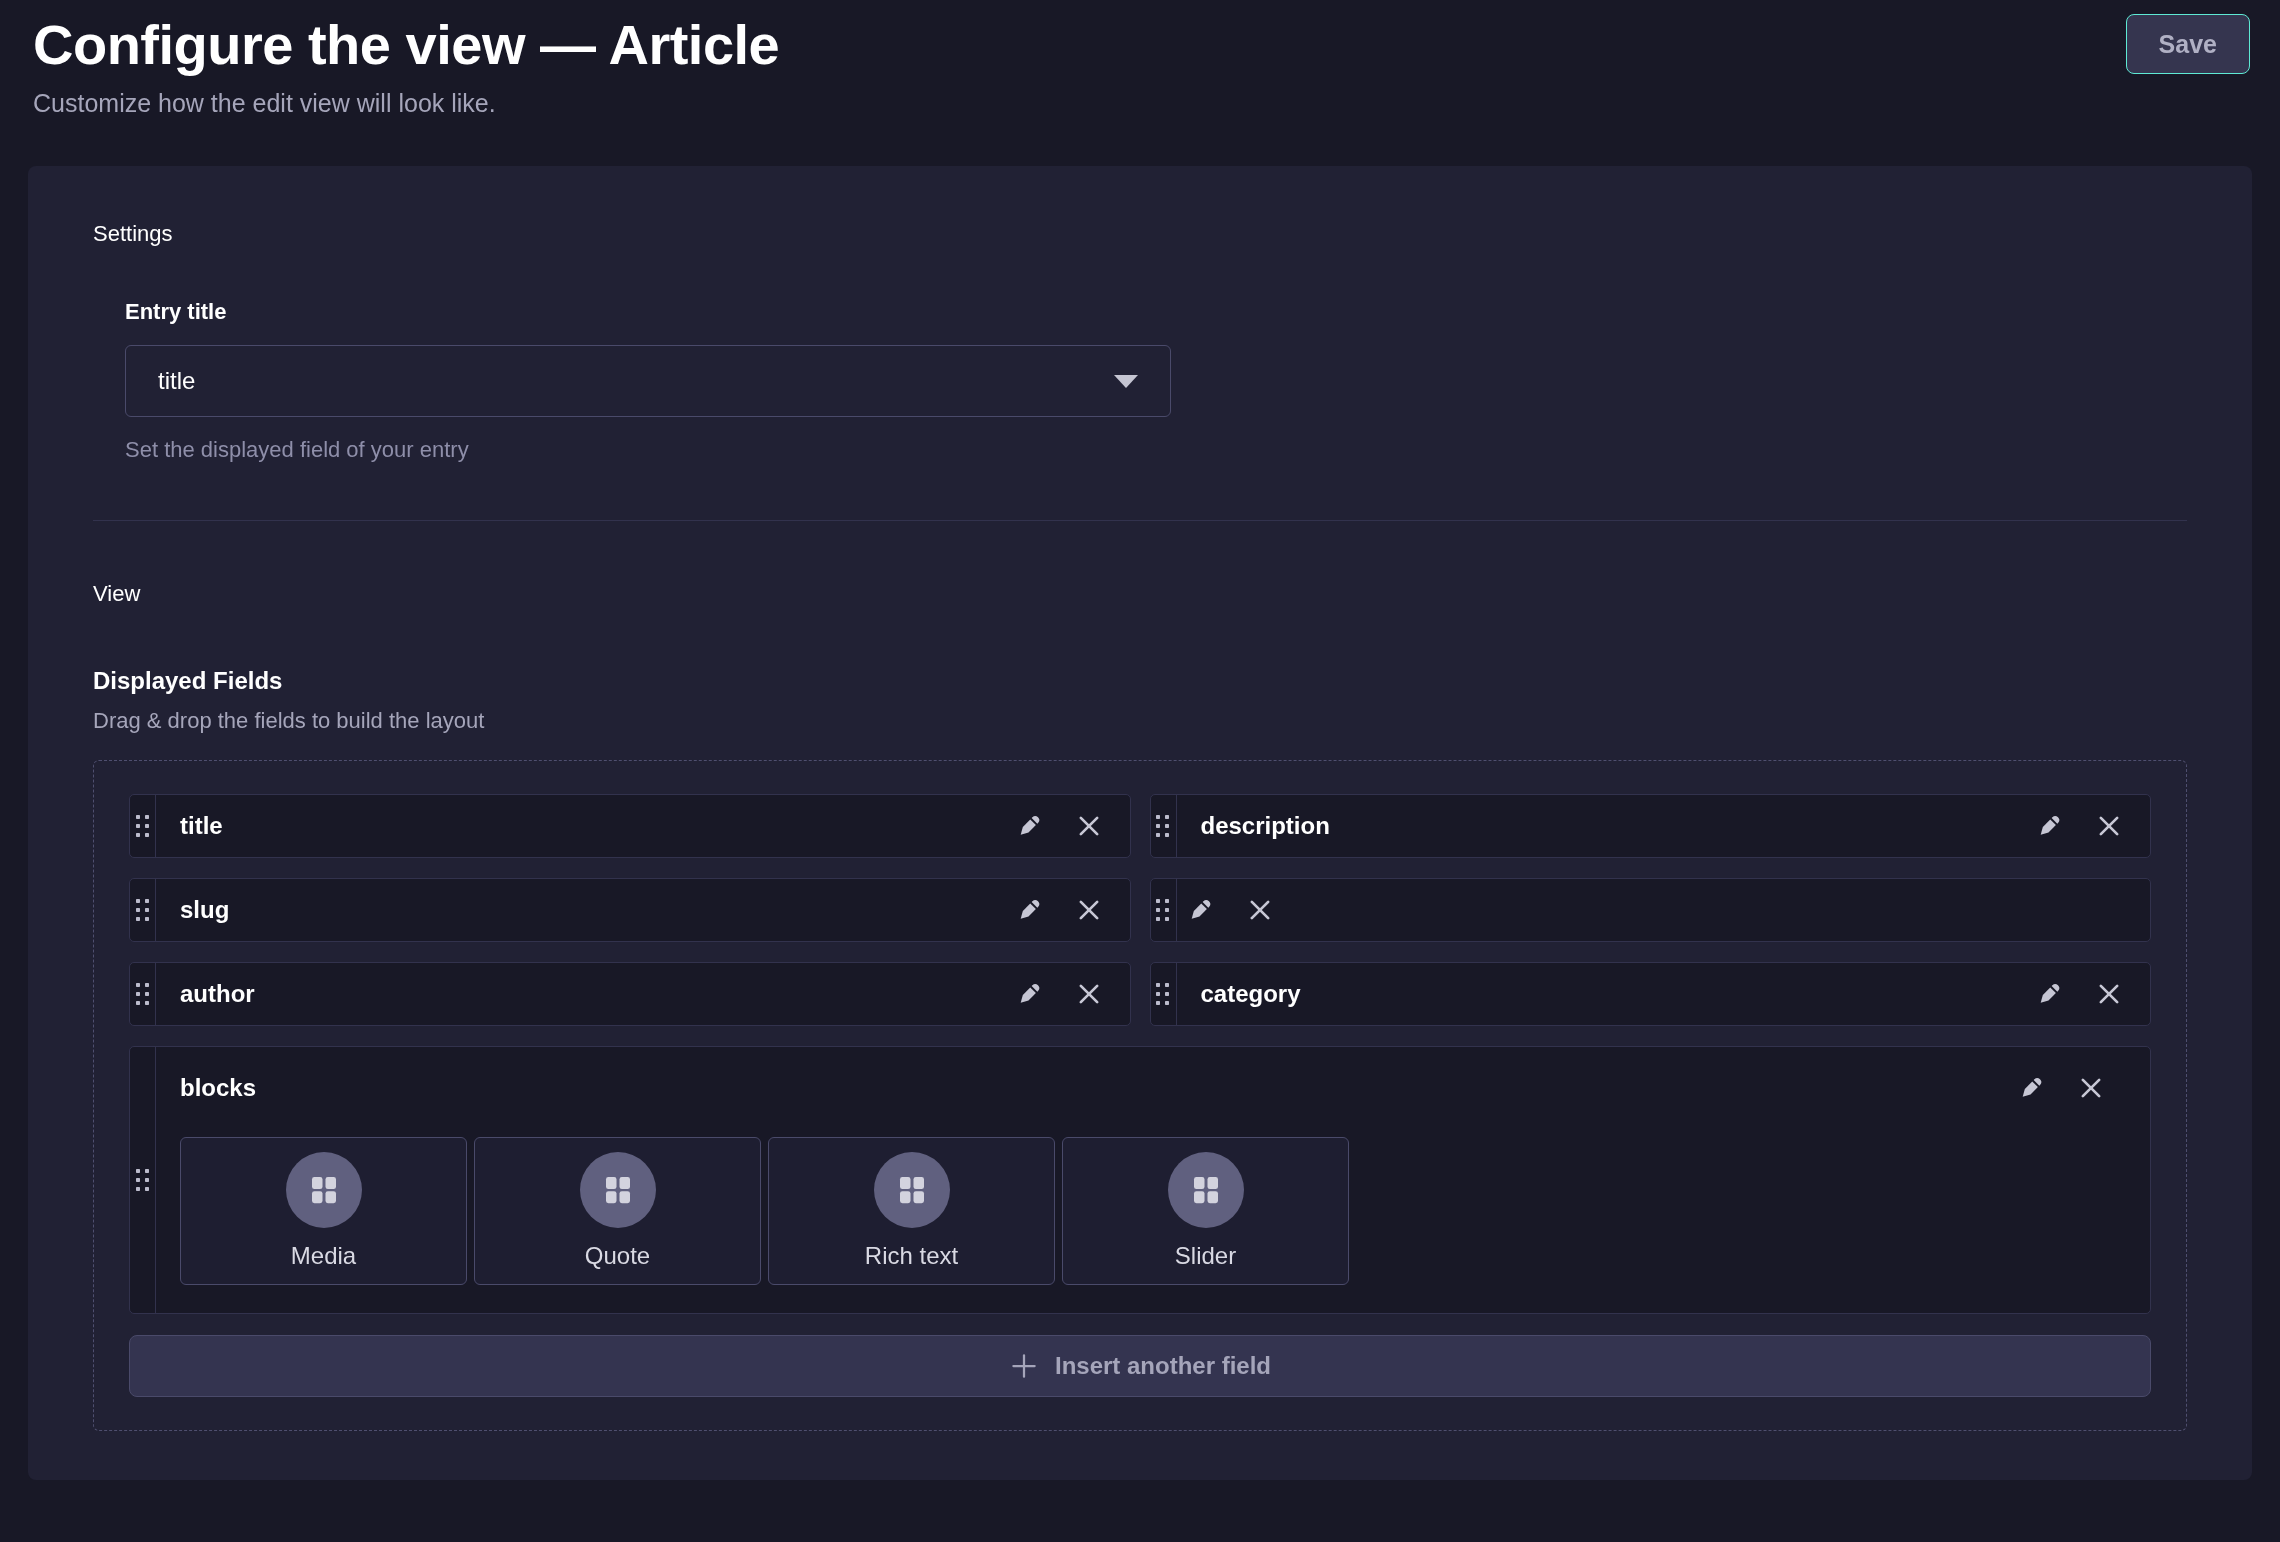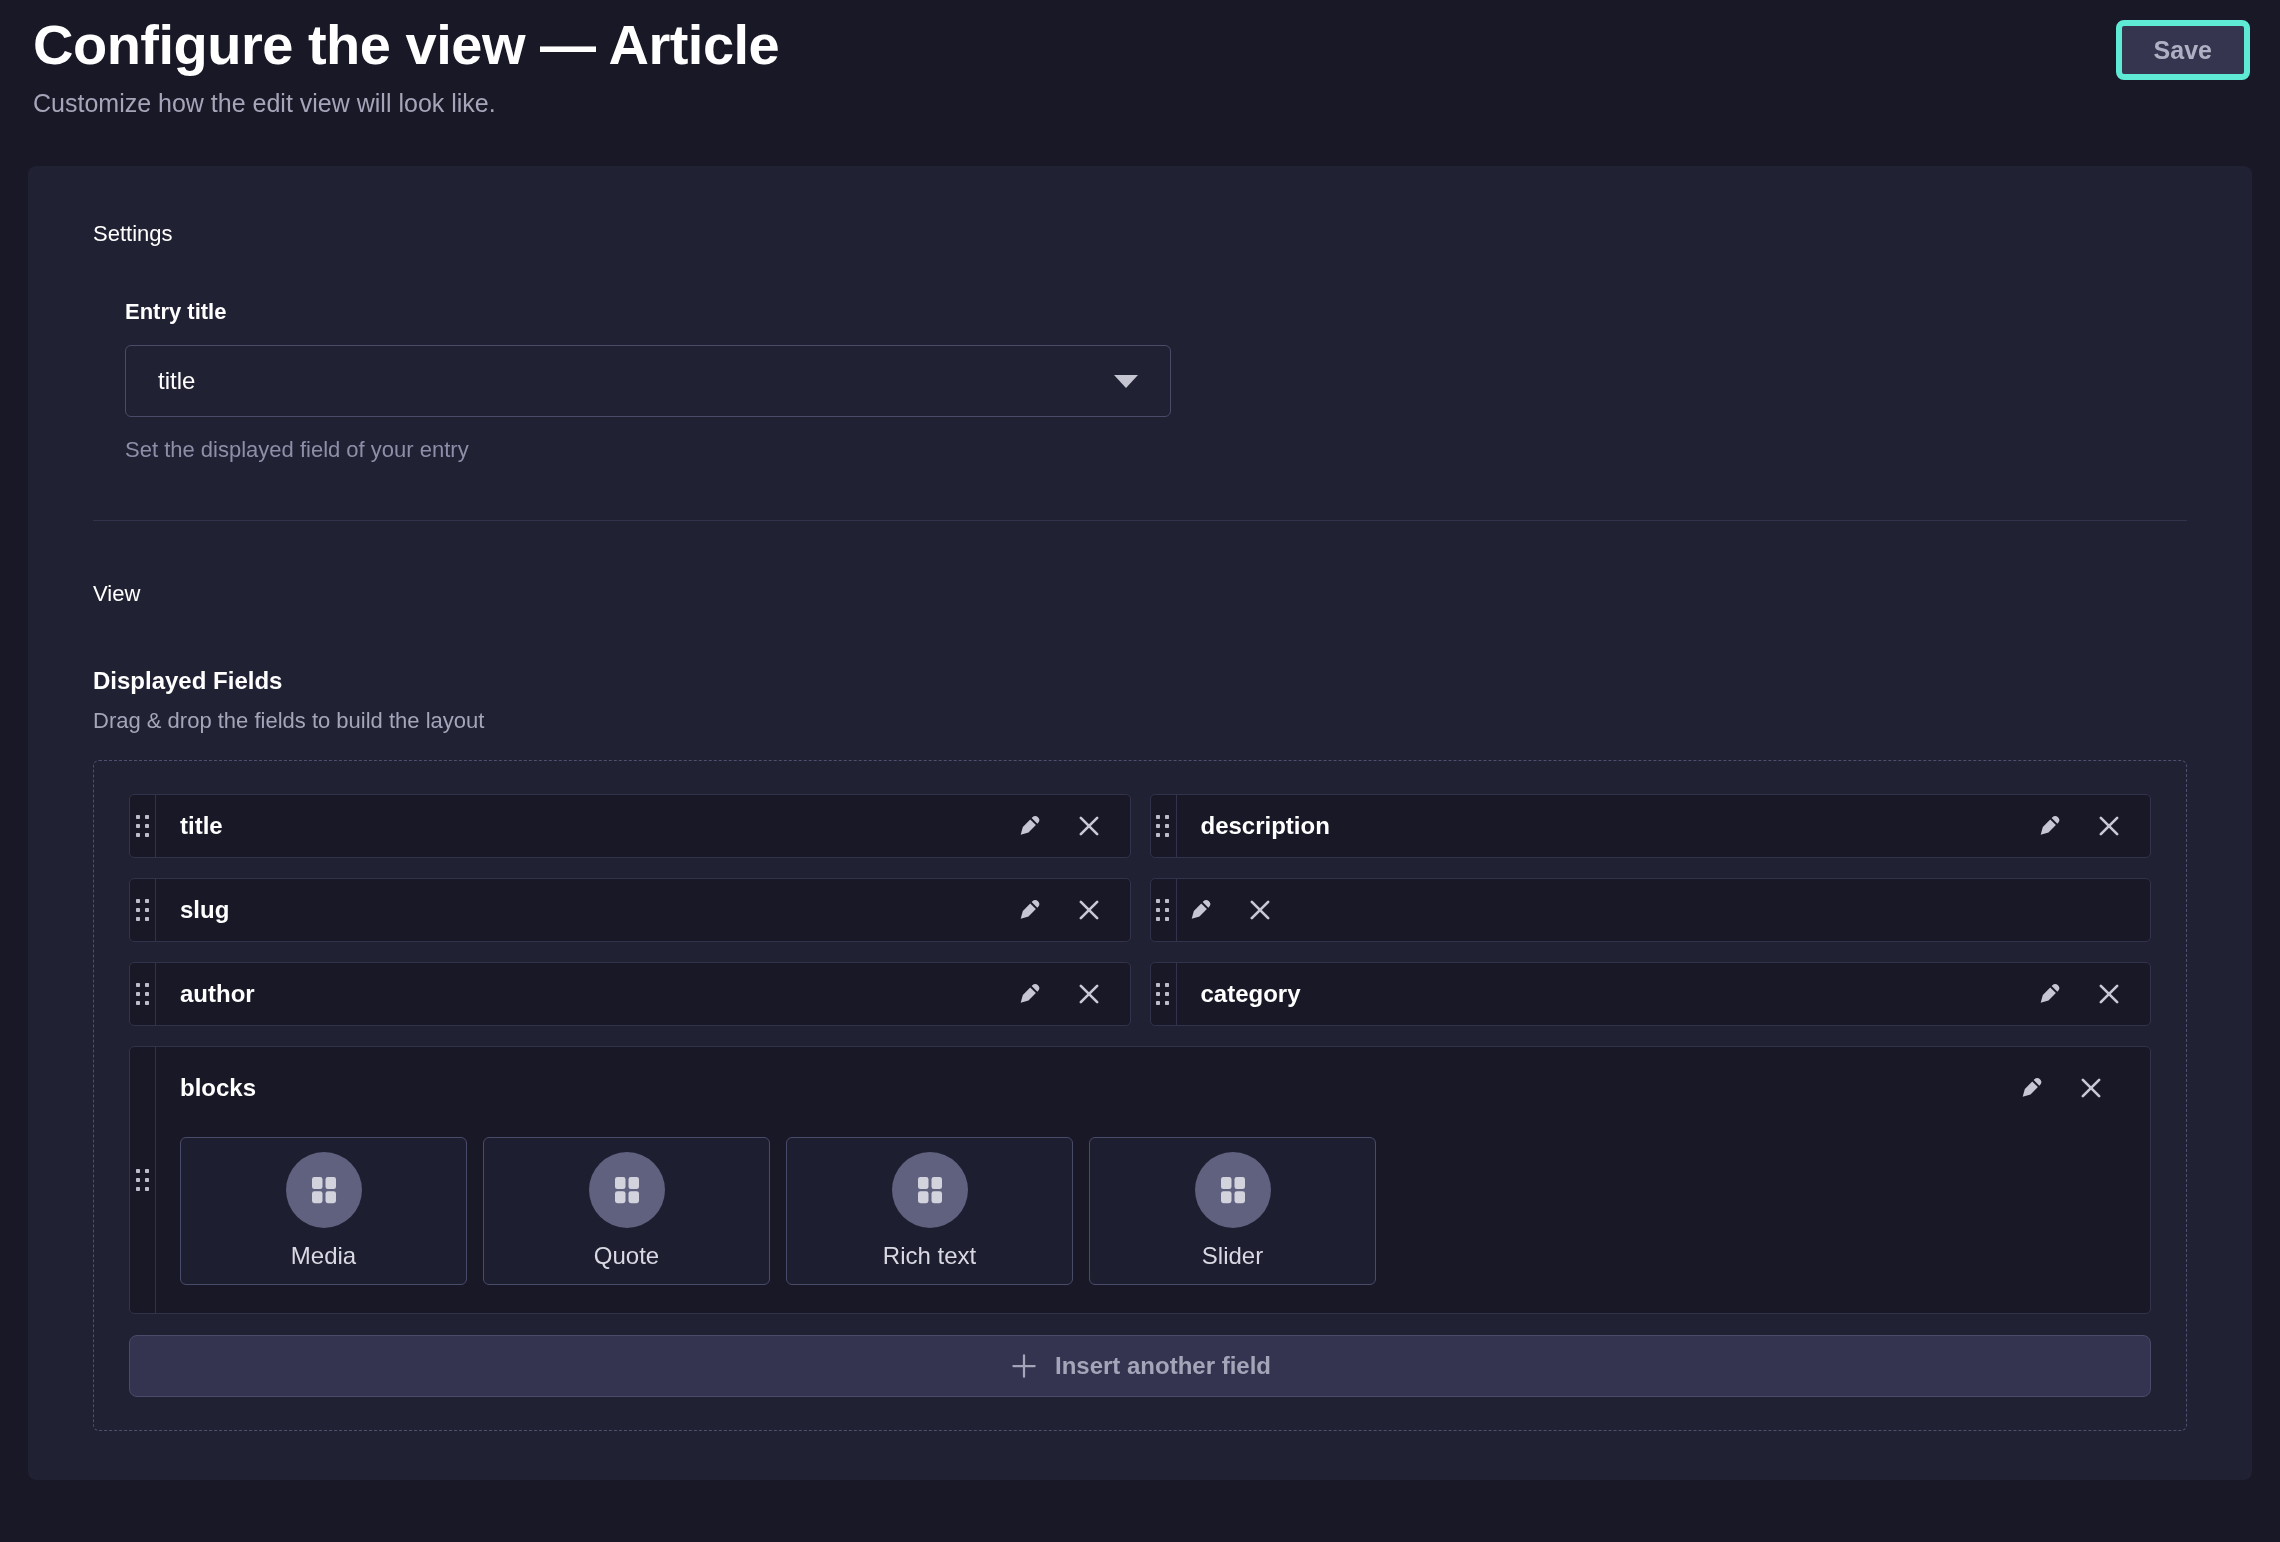--- a/index.html
+++ b/index.html
@@ -13,23 +13,23 @@
   }
 
   
   .page-header{
     display:flex; justify-content:space-between; align-items:flex-start;
     padding:12px 30px 0 33px;
   }
   .page-title{ font-size:56px; font-weight:700; letter-spacing:-0.5px; }
   .page-subtitle{ font-size:25px; color:#a5a5ba; margin-top:12px; }
   .save-btn{
-    margin-top:8px;
+    margin-top:2px;
     height:60px; min-width:122px; padding:0 32px;
-    background:#35354f; border:6px solid #5eead4; border-radius:8px;
+    background:#35354f; border:1px solid #5eead4; border-radius:8px;
     color:#b0b0c4; font-size:25px; font-weight:600;
     display:flex; align-items:center; justify-content:center;
     cursor:pointer;
   }
 
   
   .main-card{
     margin:48px 28px 0 28px;
     background:#212134;
     border-radius:8px;
@@ -114,21 +114,21 @@
     display:flex; align-items:stretch;
     overflow:hidden;
   }
   .blocks-content{ flex:1; padding:10px 0 0 0; }
   .blocks-header{
     display:flex; align-items:center; justify-content:space-between;
     padding:8px 18px 0 24px;
   }
   .blocks-label{ font-size:24px; font-weight:700; }
   .components-strip{
-    display:flex; gap:16px;
+    display:flex; gap:7px;
     margin:26px 0 0 24px;
   }
   .component-card{
     width:287px; height:148px;
     background:#1e1e31;
     border:1px solid #4a4a6a; border-radius:6px;
     display:flex; flex-direction:column; align-items:center; justify-content:center;
     cursor:pointer;
   }
   .component-circle{

